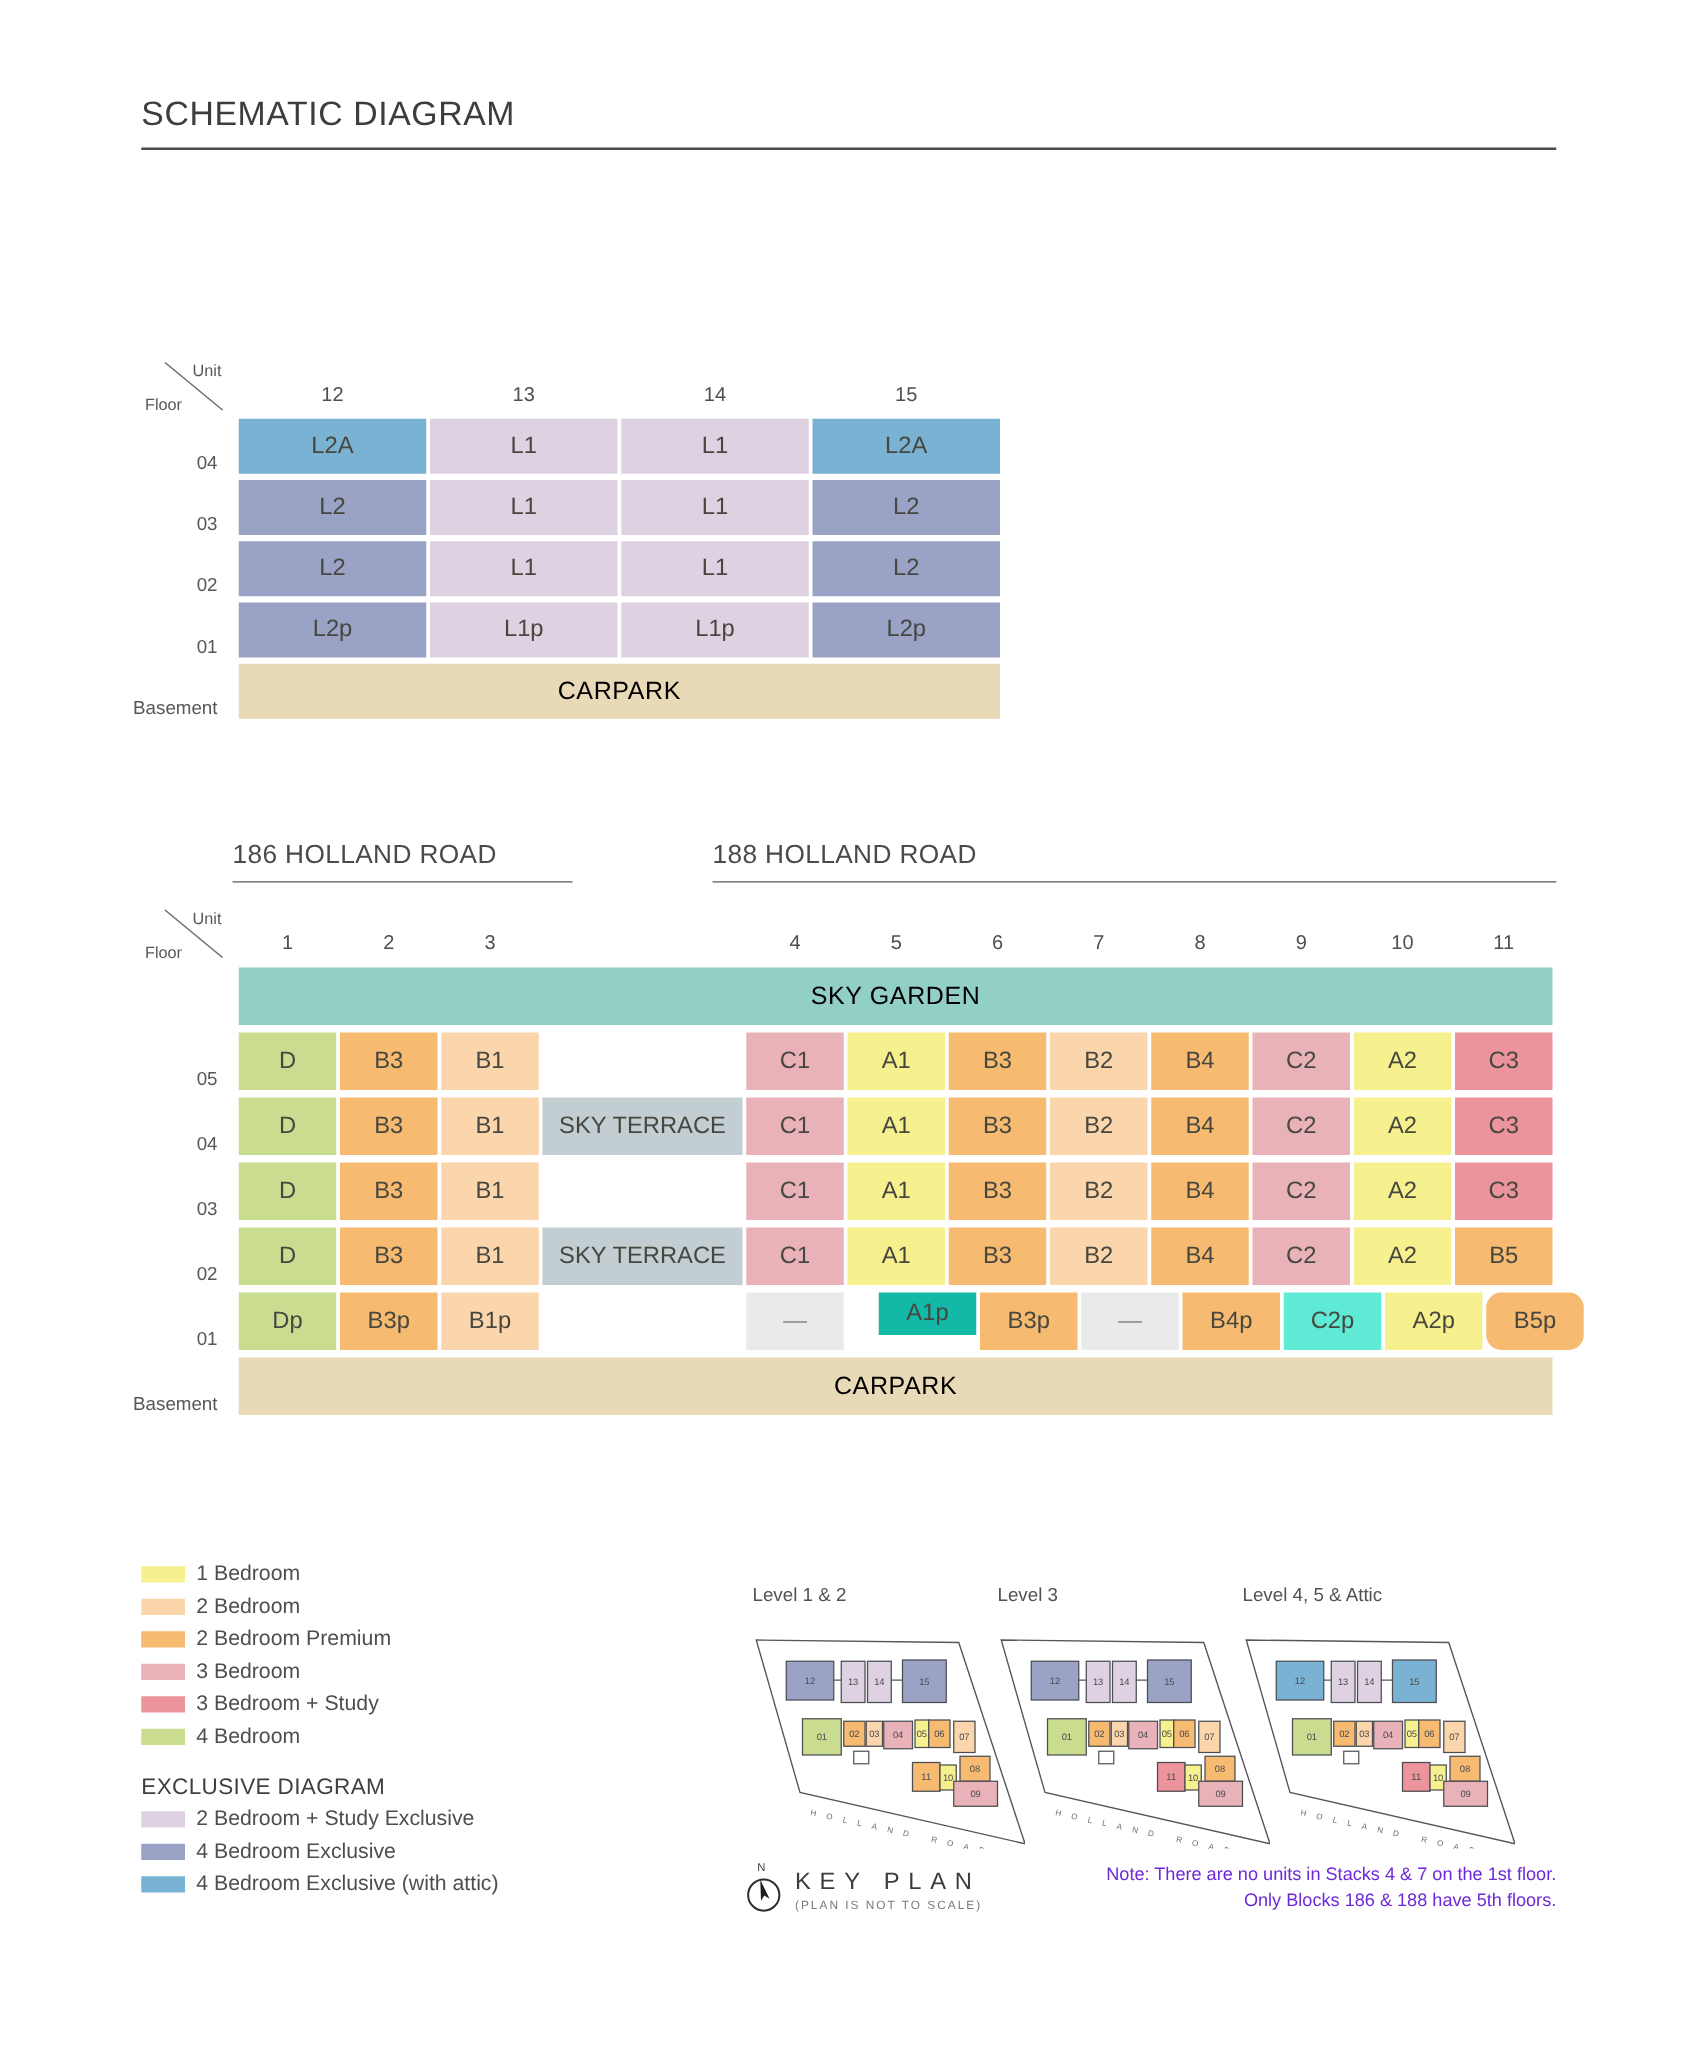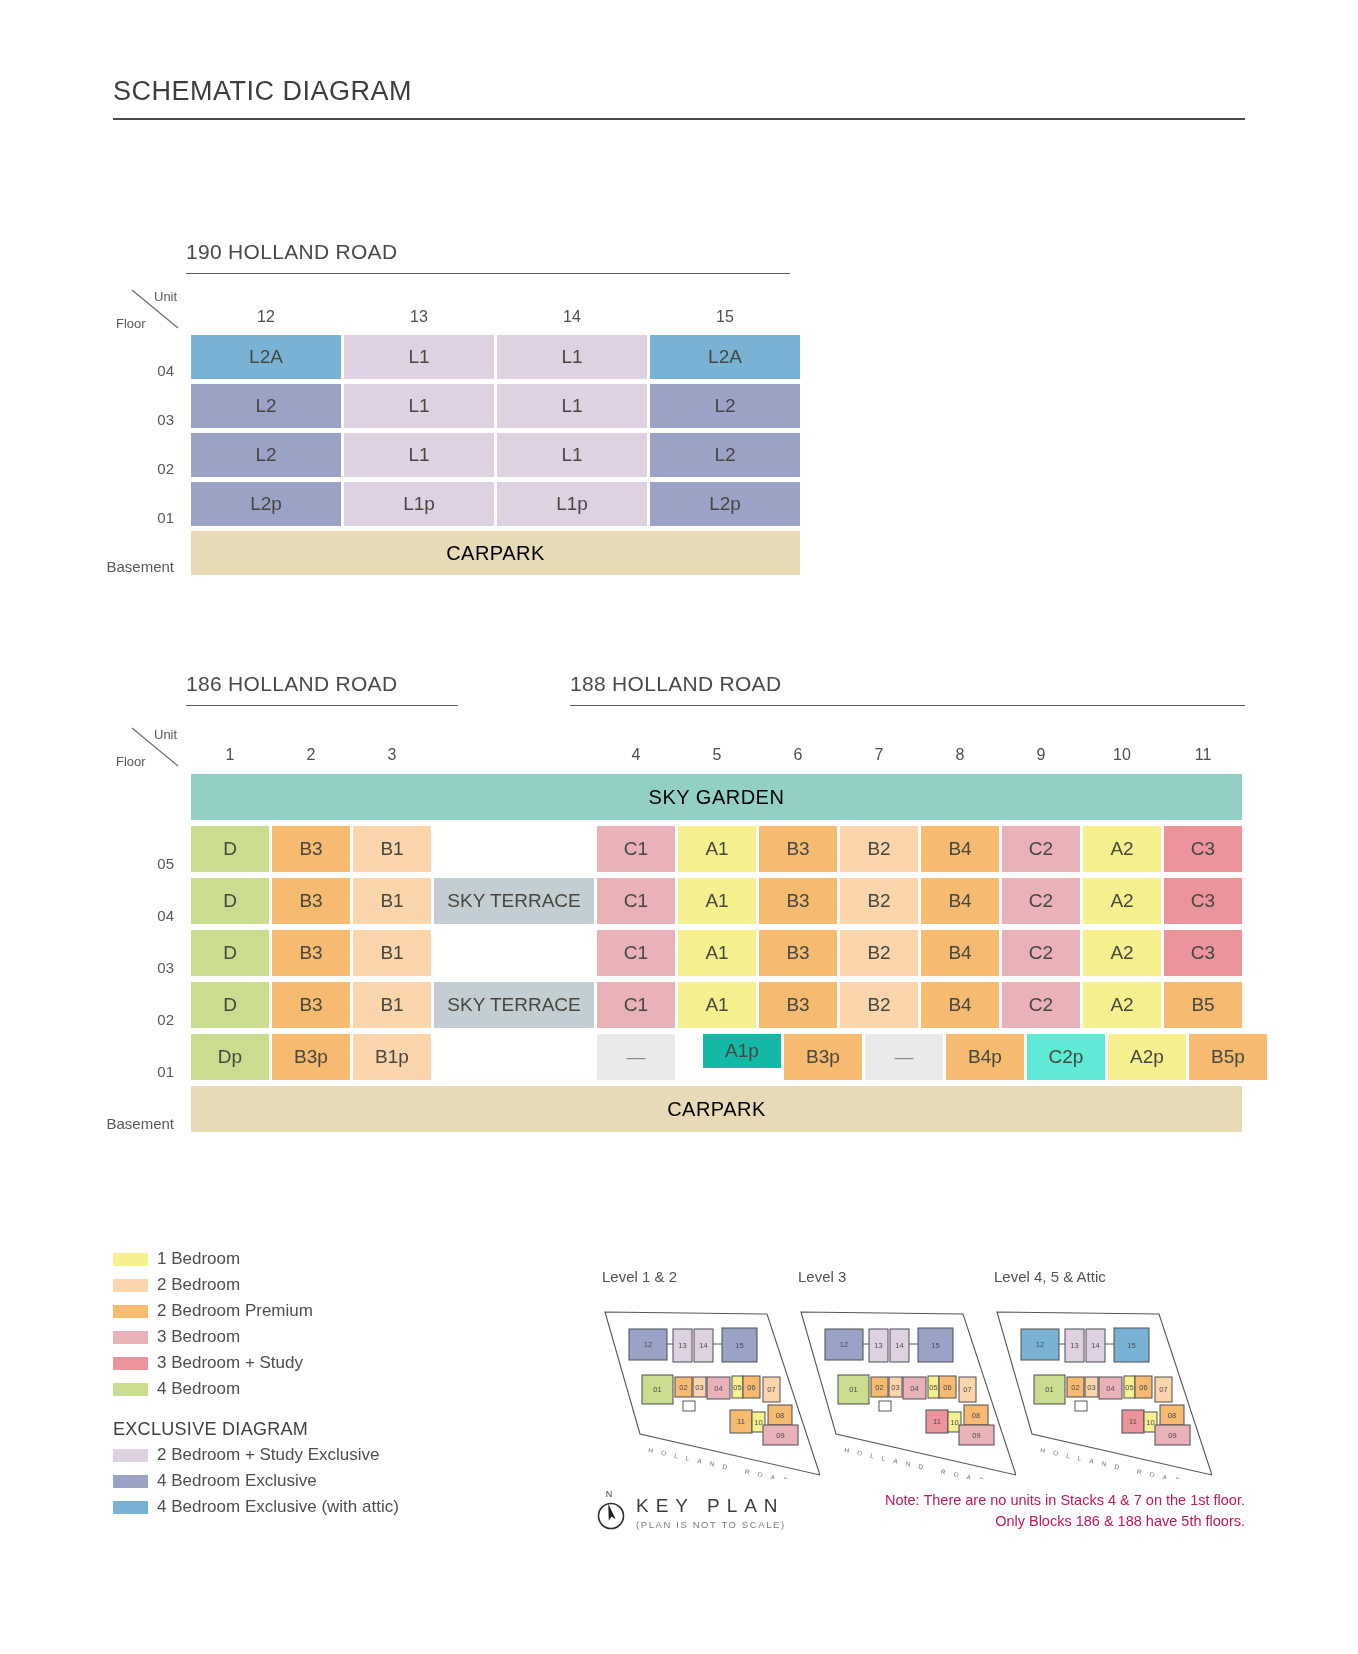--- a/index.html
+++ b/index.html
@@ -33,30 +33,29 @@
   .legend-subtitle{font-size:18px;color:#3f3f3f;margin-top:14px;height:26px;
                    display:flex;align-items:center;letter-spacing:.3px;}
   
   .keyplan{position:absolute;width:230px;}
   .keyplan-label{font-size:15px;color:#525252;margin-left:12px;margin-bottom:4px;display:block;}
   .keyplan-caption{position:absolute;left:592px;top:1488px;display:flex;align-items:flex-start;}
   .kp-text{margin-left:6px;margin-top:8px;}
   .kp-title{font-size:19px;letter-spacing:7px;color:#3c3c3c;line-height:1;}
   .kp-sub{font-size:9.5px;letter-spacing:1.6px;color:#7a7a7a;margin-top:4px;}
   .note{position:absolute;right:113px;top:1490px;text-align:right;font-size:14.5px;
-        color:#be185d;line-height:1.45;}
+        color:#6d28d9;line-height:1.45;}
 </style>
 </head>
 <body>
 
 <div class="page">
   <div class="page-title">SCHEMATIC DIAGRAM</div>
   <div class="title-rule"></div>
 
-  <div class="bldg-heading" id="h190">190 HOLLAND ROAD</div>
   <div class="schem-table" id="t190" style="left:108px;top:288px;row-gap:5px;">
       <div class="trow" style="height: 42px;">
         <div class="tlabel corner">
           <svg width="80" height="42" viewBox="0 0 80 42">
             <line x1="24" y1="2" x2="70" y2="40" stroke="#6b6b6b" stroke-width="1.2"></line>
             <text x="46" y="13" font-size="13" fill="#57585a">Unit</text>
             <text x="8" y="40" font-size="13" fill="#57585a">Floor</text>
           </svg>
         </div>
         <div class="unit-num" style="width: 150px;">12</div>
@@ -192,21 +191,21 @@
         <div class="cell" style="width: 78px; height: 46px; background: rgb(246, 186, 112);">B3p</div>
         <div class="cell" style="width: 78px; height: 46px; background: rgb(251, 213, 172);">B1p</div>
         <div class="cell" style="width: 160px; height: 46px; background: transparent;"></div>
         <div class="cell" style="width: 78px; height: 46px; background: rgb(233, 235, 235); color: rgb(138, 138, 138);">—</div>
         <div class="cell" style="width: 78px; height: 34px; background: #14b8a6; margin-left: 25px;">A1p</div>
         <div class="cell" style="width: 78px; height: 46px; background: rgb(246, 186, 112);">B3p</div>
         <div class="cell" style="width: 78px; height: 46px; background: rgb(233, 235, 235); color: rgb(138, 138, 138);">—</div>
         <div class="cell" style="width: 78px; height: 46px; background: rgb(246, 186, 112);">B4p</div>
         <div class="cell" style="width: 78px; height: 46px; background: #5eead4;">C2p</div>
         <div class="cell" style="width: 78px; height: 46px; background: rgb(246, 240, 143);">A2p</div>
-        <div class="cell" style="width: 78px; height: 46px; background: rgb(246, 186, 112);">B5p</div>
+        <div class="cell" style="width: 78px; height: 46px; background: rgb(246, 186, 112); border-radius: 12px;">B5p</div>
       </div>
       <div class="trow">
         <div class="tlabel basement">Basement</div>
         <div class="cell big" style="width: 1051px; height: 46px; background: rgb(232, 217, 183);">CARPARK</div>
       </div>
     </div>
 
   <div class="legend" id="legend">
       <div class="legend-item">
         <div class="swatch" style="background: rgb(246, 240, 143);"></div>

